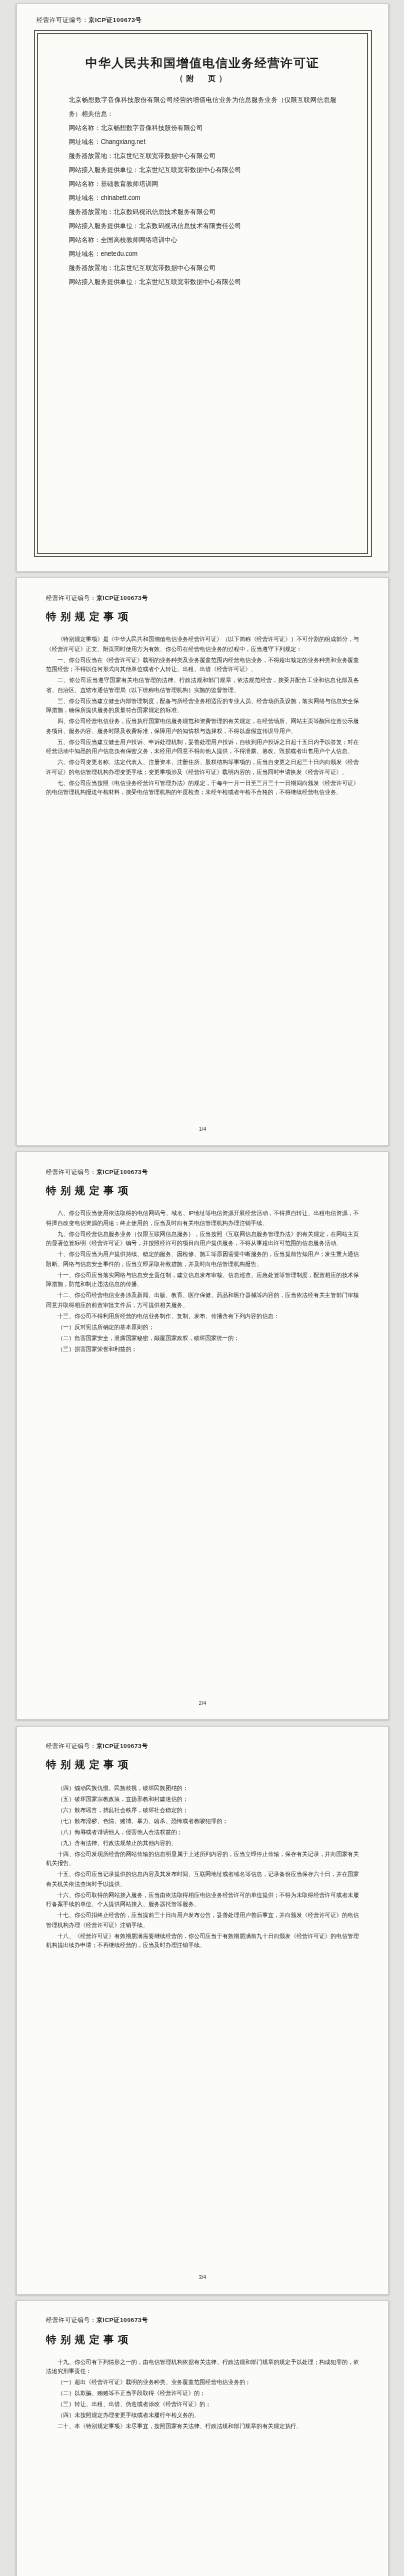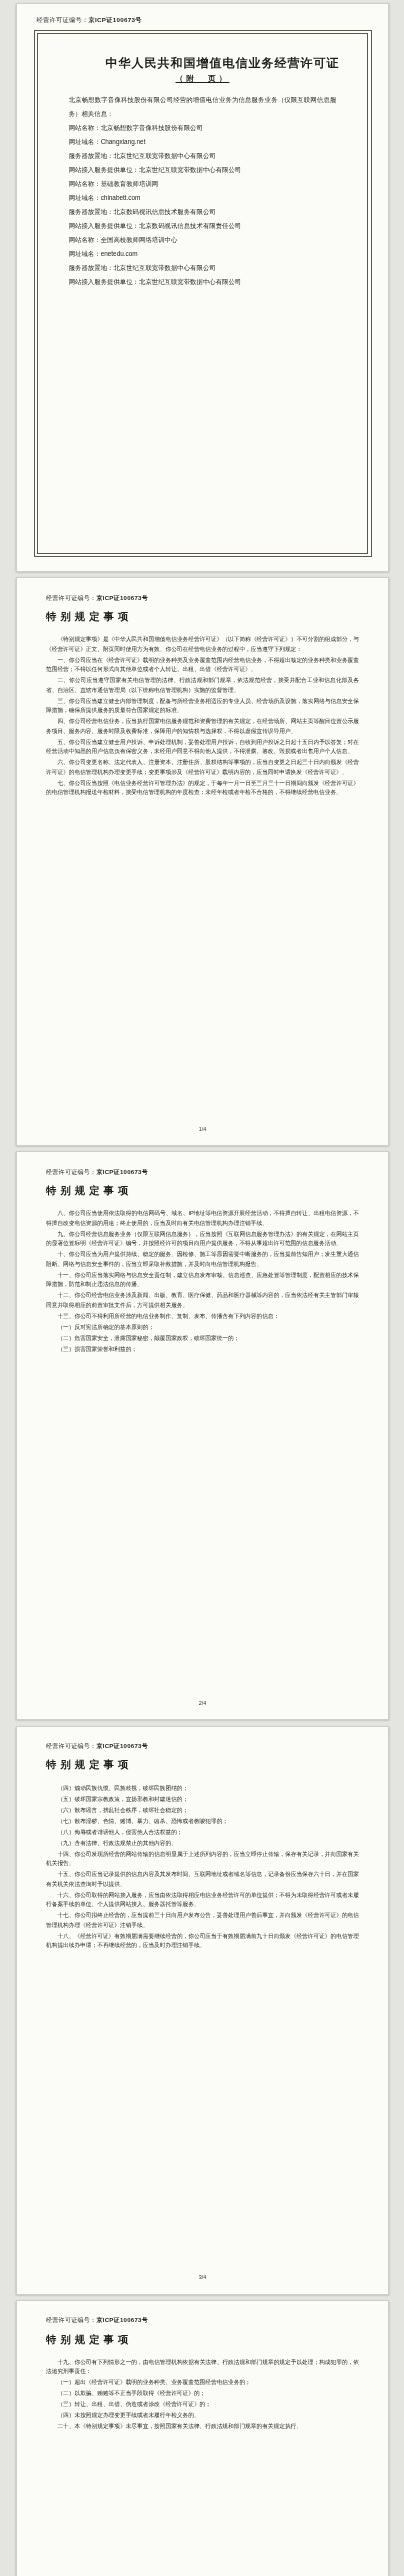--- a/index.html
+++ b/index.html
@@ -38,34 +38,33 @@
     border: 1.5px solid #5a574c;
   }
   .cert-frame-inner {
     position: absolute;
     top: 2.1px; left: 2.1px; right: 2.1px; bottom: 2.1px;
     border: 0.5px solid #5a574c;
     padding: 17.5px 28px 0;
     box-sizing: border-box;
   }
   .cert-title {
-    text-align: right;
+    text-align: center;
     font-family: Liberation Serif, serif;
     font-size: 12px;
     font-weight: bold;
     letter-spacing: 1px;
     margin: 3.1px 0 2.1px;
   }
   .cert-subtitle {
     text-align: center;
     font-size: 7.7px;
     font-weight: bold;
     letter-spacing: 3.1px;
     margin: 1px 0 9.3px;
-    text-decoration: underline;
   }
   .cert-intro {
     font-size: 6.4px;
     line-height: 13.4px;
     text-align: justify;
     margin: 0 3.1px 1px;
   }
   .cert-lines { margin: 1px 3.1px 0; }
   .cert-line {
     font-size: 6.4px;

